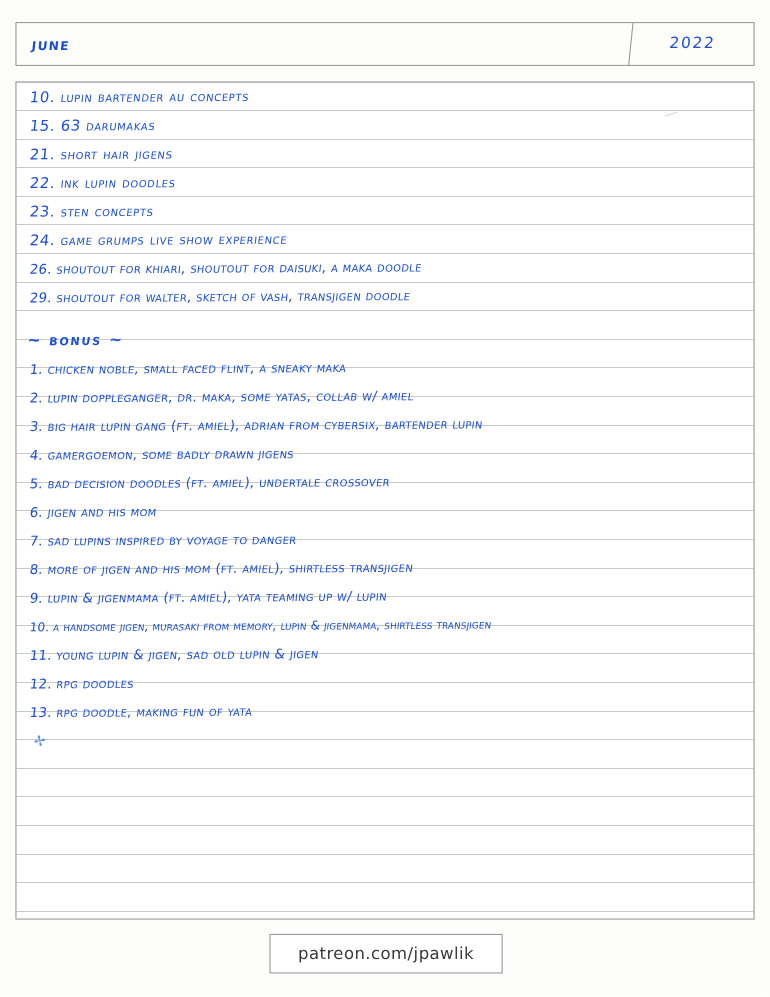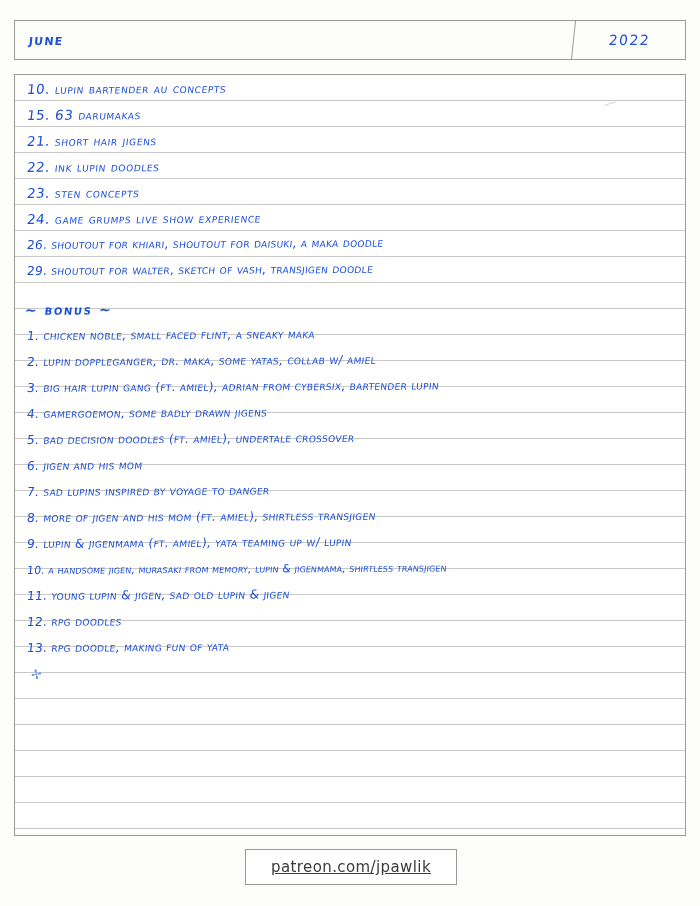--- a/index.html
+++ b/index.html
@@ -145,21 +145,20 @@
     display: flex;
     align-items: center;
     justify-content: center;
     background: #ffffff;
   }
   .footer-box span {
     font-family: "DejaVu Sans", sans-serif;
     font-size: 15px;
     letter-spacing: 0.4px;
     color: #3a3a3a;
-    text-decoration: underline;
   }
 </style>
 </head>
 <body>
 
 <div class="page">
 
   <div class="header">
     <div class="header-month">June</div>
     <div class="header-year">2022</div>

